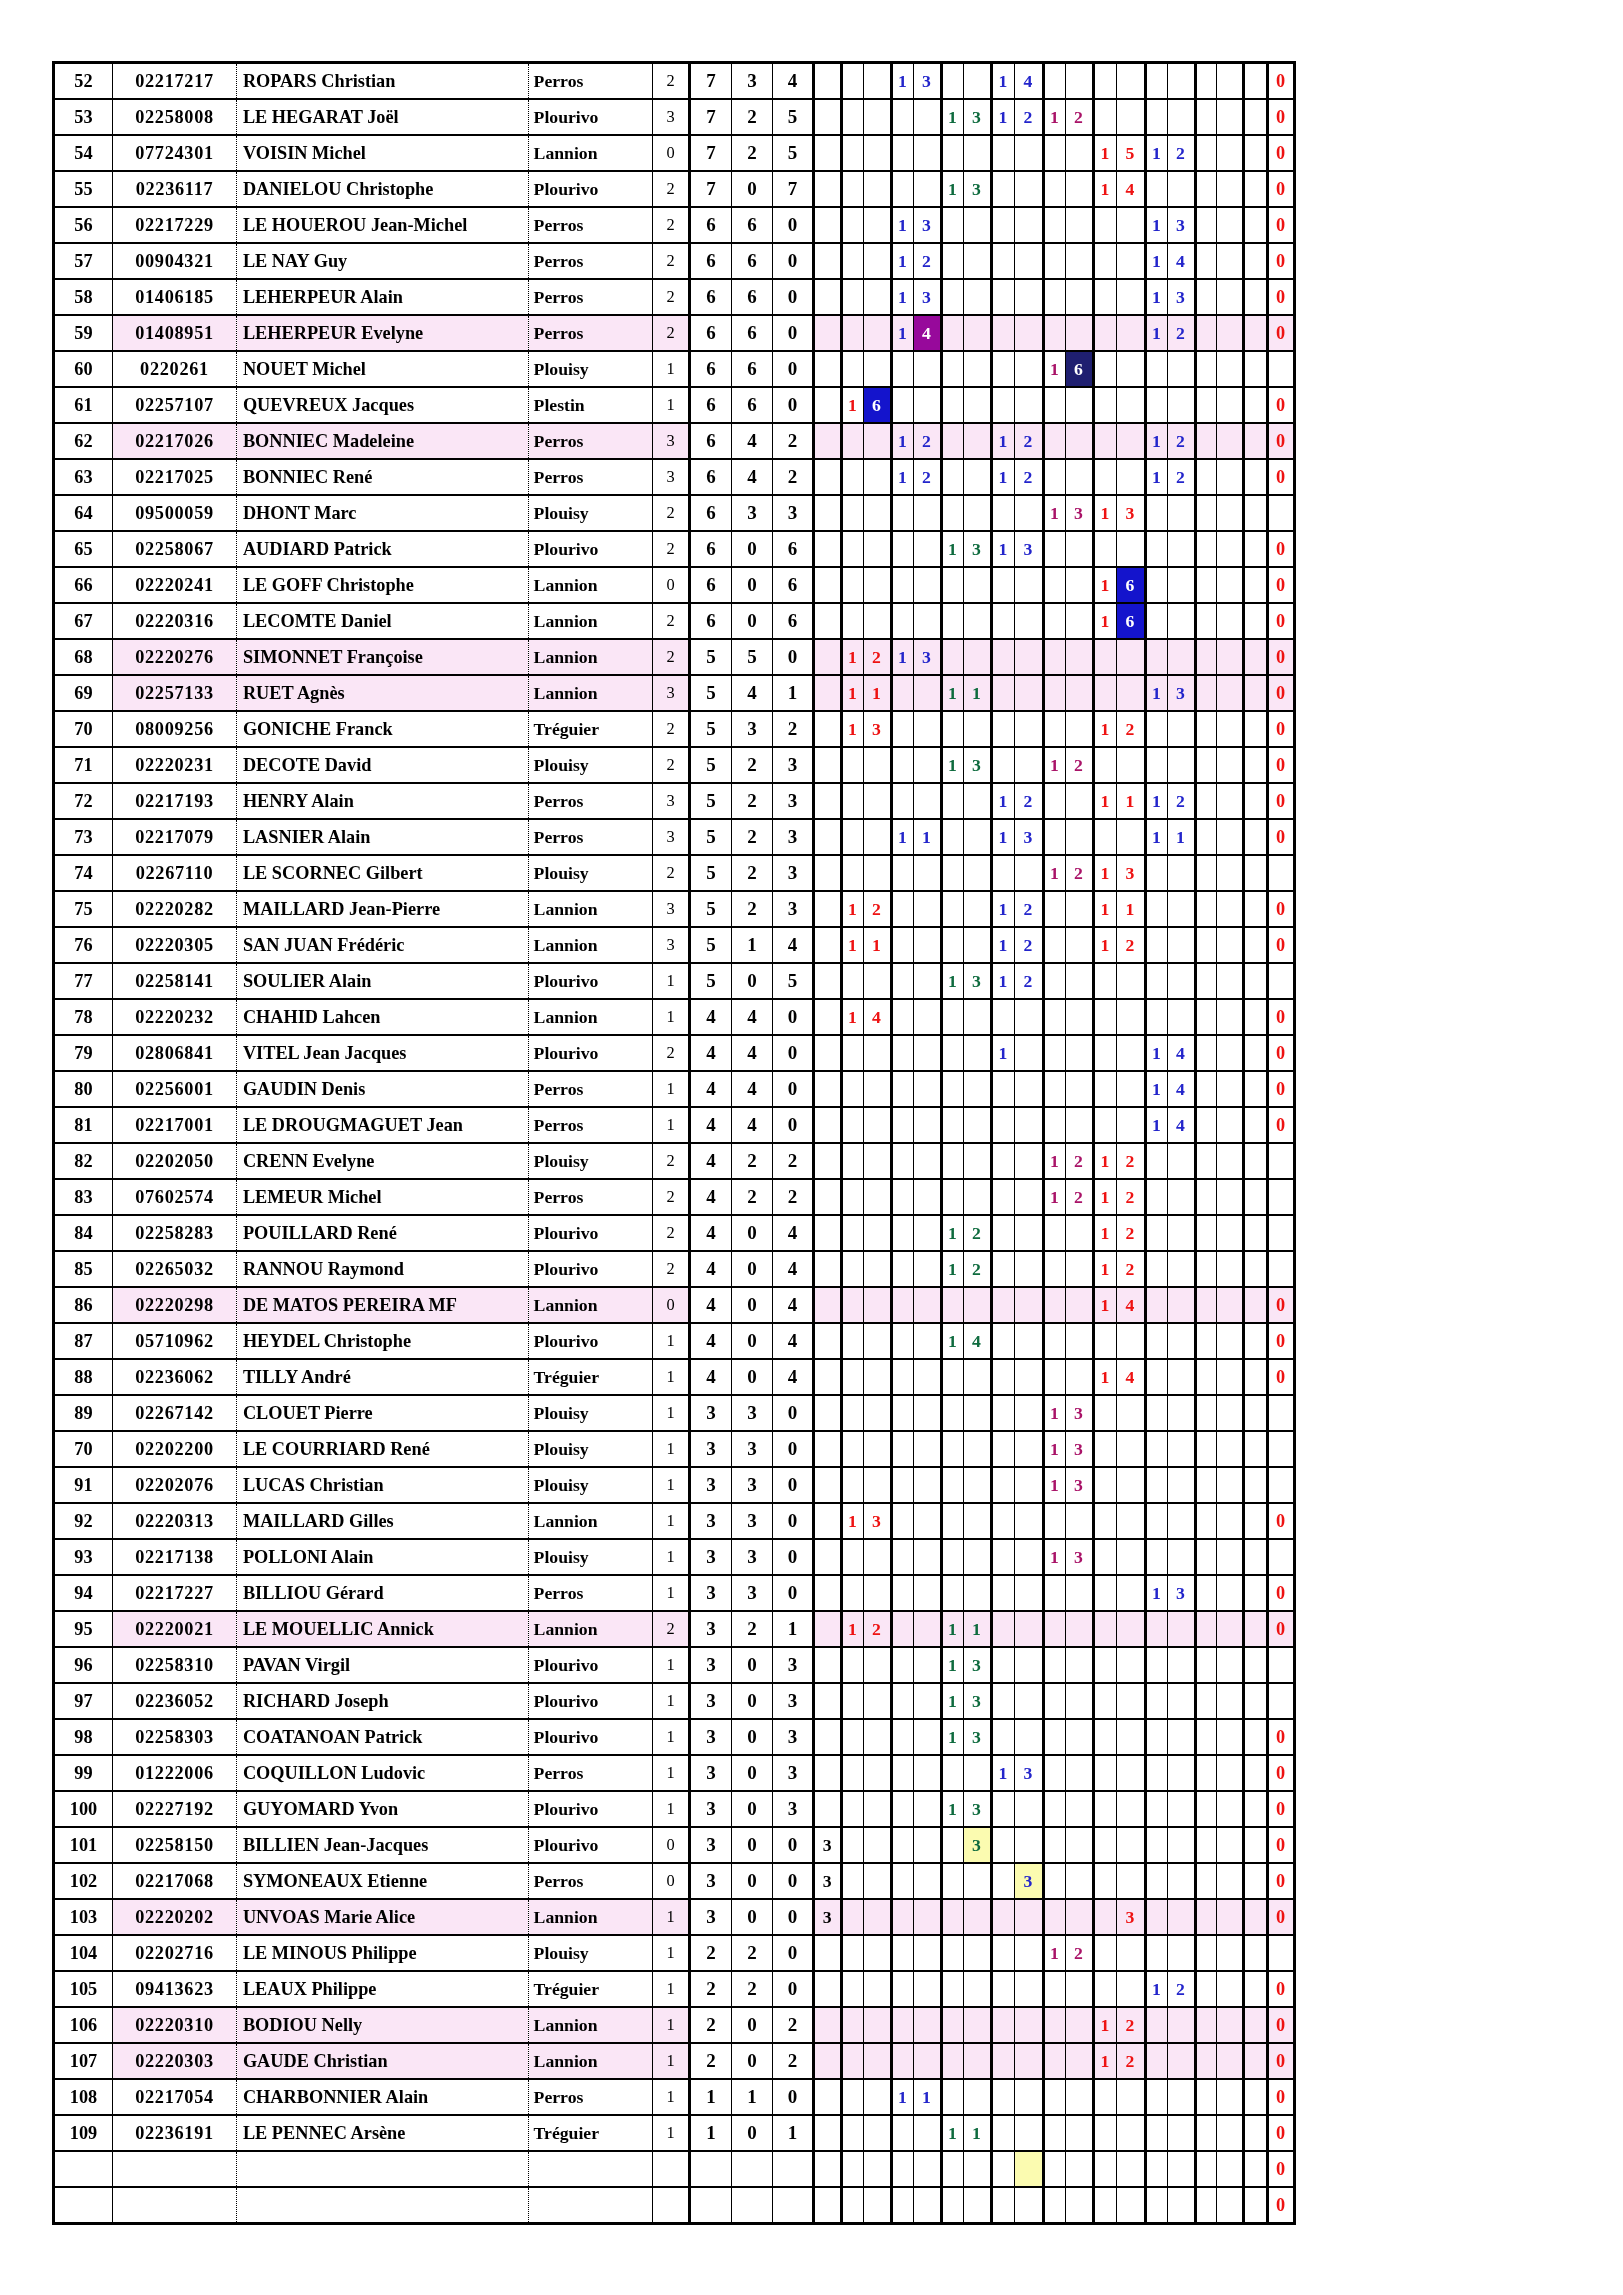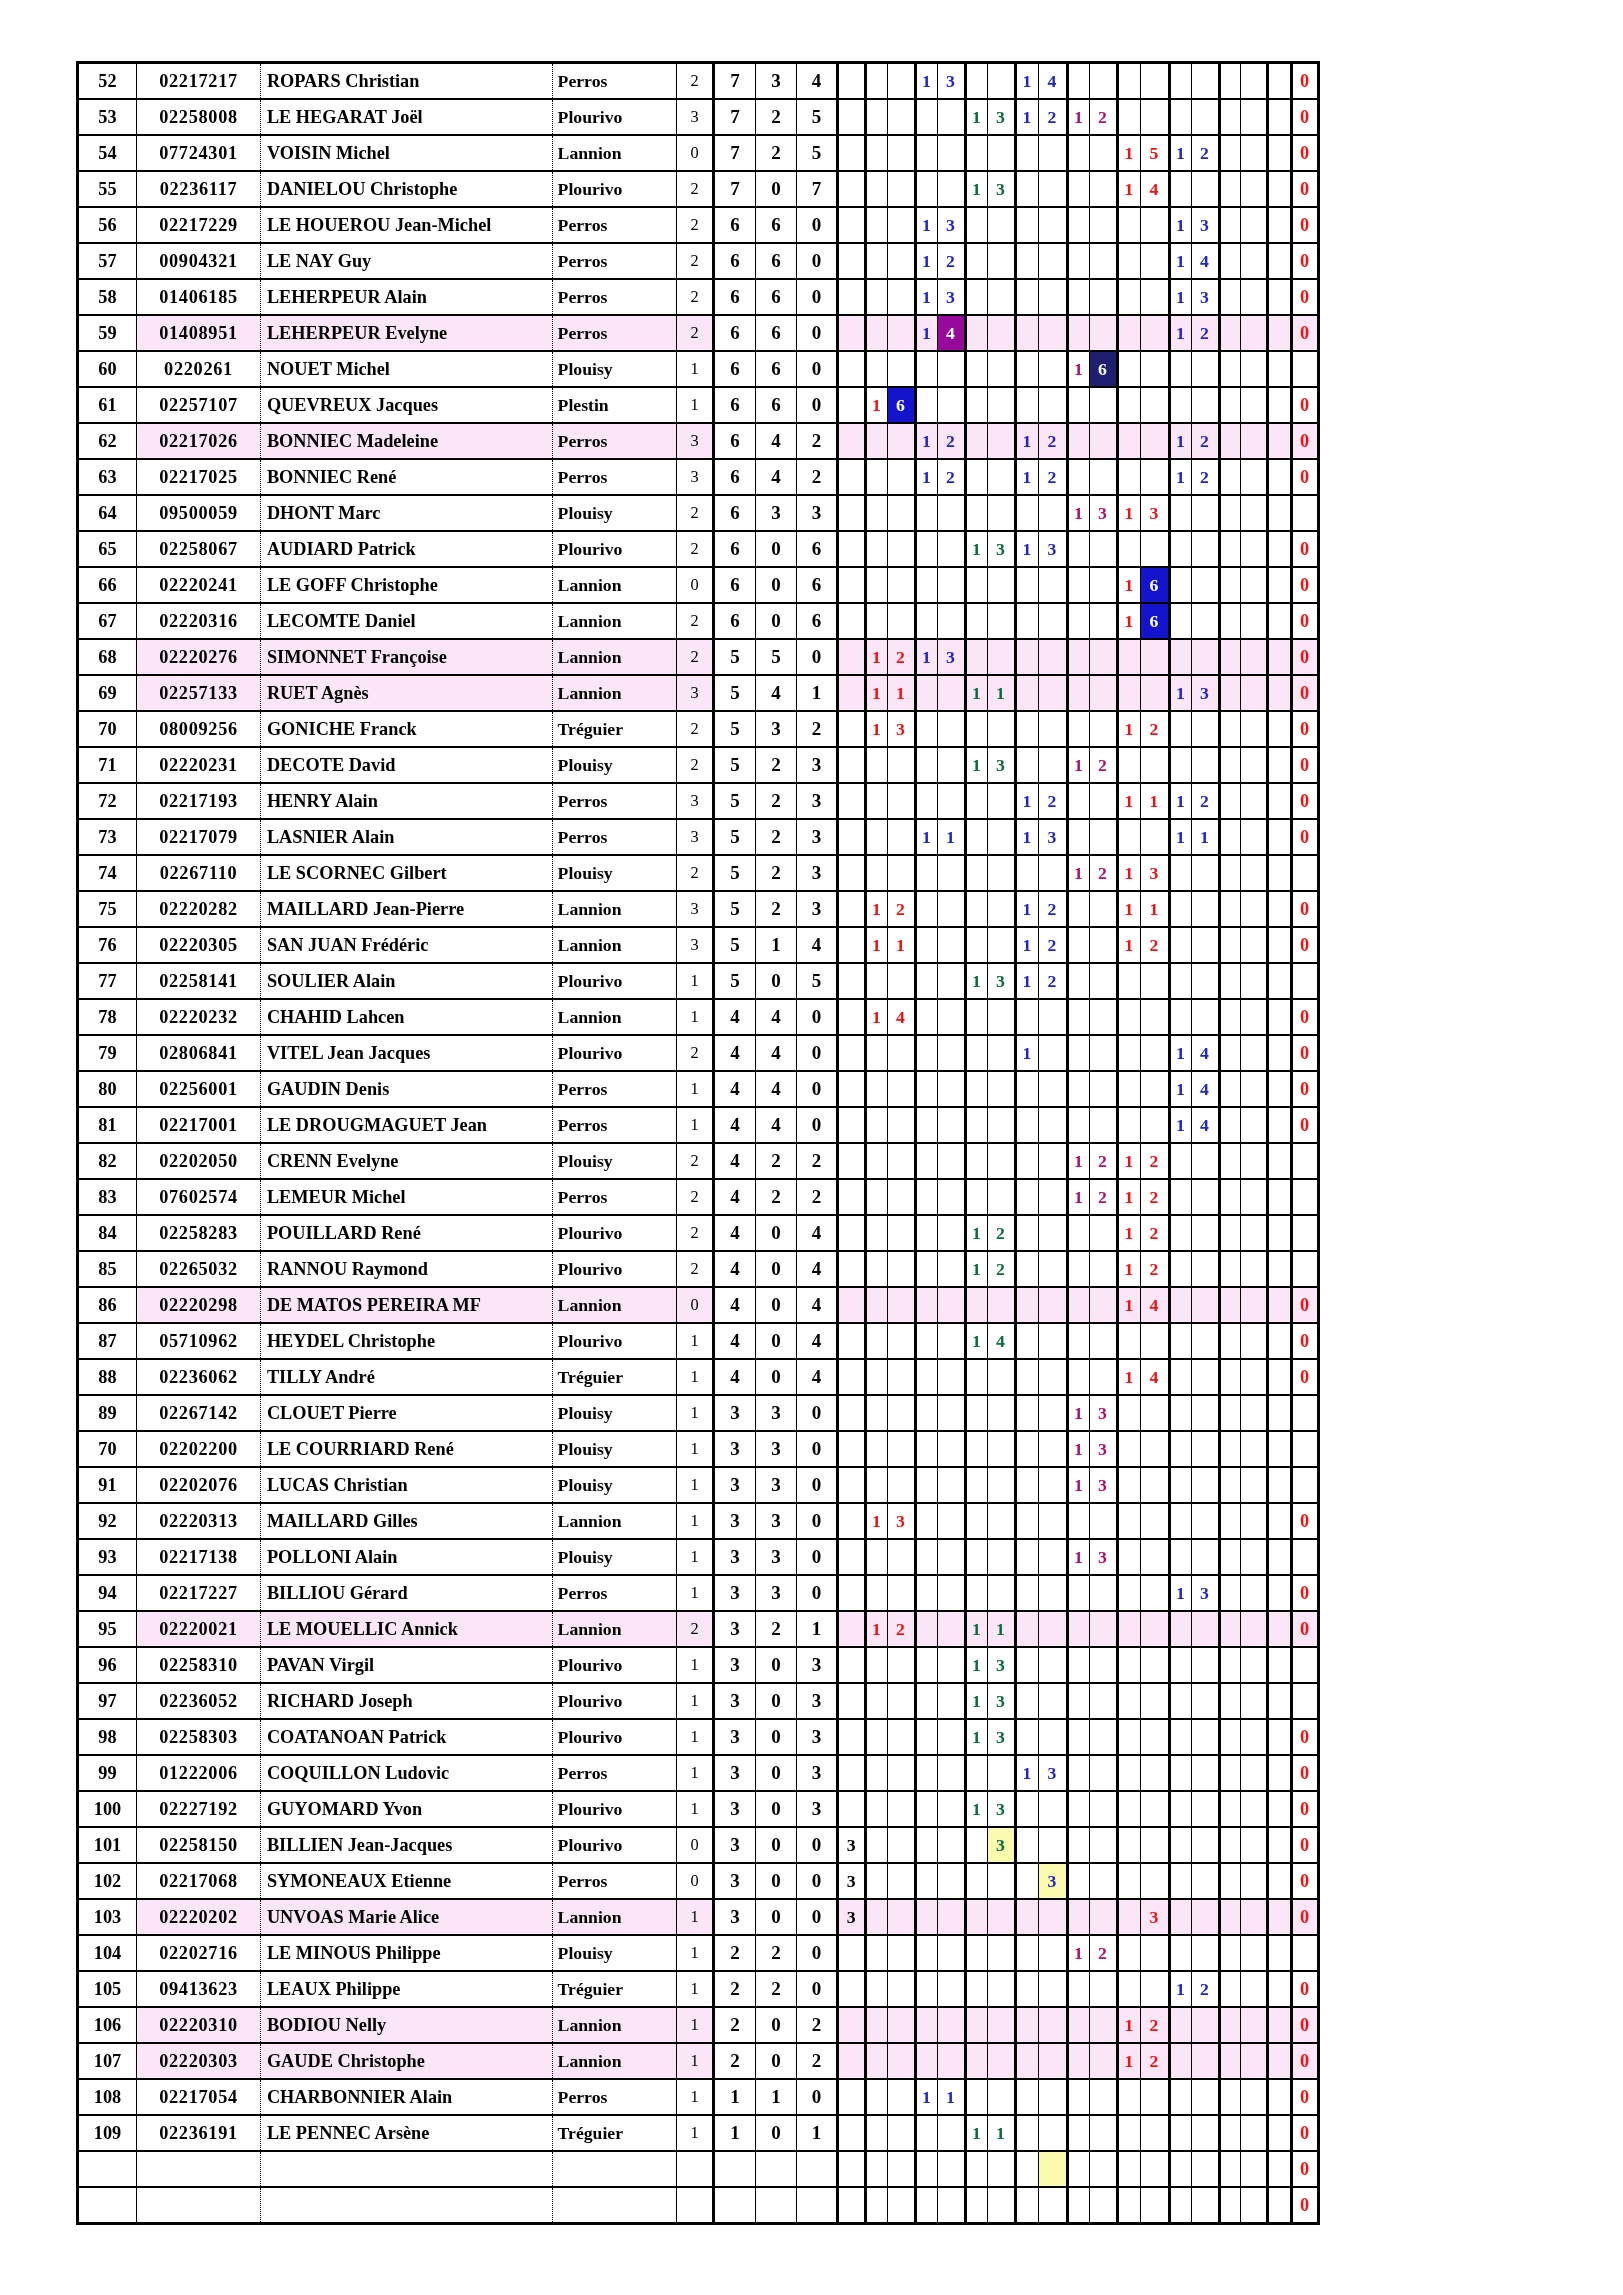--- a/index.html
+++ b/index.html
@@ -1,17 +1,17 @@
 <!DOCTYPE html>
 <html style="font-size:10.5px"><head>
 <meta charset="utf-8">
 <style>
   html,body{margin:0;padding:0;background:#ffffff;}
   body{width:1623px;height:2295px;position:relative;font-family:"Liberation Serif","DejaVu Serif",serif;}
-  #sheet{position:absolute;left:52px;top:61px;margin-left:24px;}
+  #sheet{position:absolute;left:52px;top:61px;}
   table{border-collapse:collapse;table-layout:fixed;background:#fff;border:3.9px solid #000;}
   td{height:34px;padding:0;text-align:center;vertical-align:middle;overflow:hidden;white-space:nowrap;
      border-top:2px solid #000;font-weight:bold;font-size:19px;color:#000;}
   tr:first-child td{border-top:none;}
   
   col.w-num{width:59px}col.w-lic{width:124px}col.w-name{width:292px}col.w-club{width:124px}
   col.w-cnt{width:37px}col.w-tot{width:42px}col.w-v{width:41px}col.w-d{width:41px}col.w-sep{width:27.5px}
   col.w-pa{width:22px}col.w-pb{width:28px}col.w-p4a{width:23px}col.w-p4b{width:29px}
   col.w-p6a{width:23px}col.w-p6b{width:29px}col.w-p8a{width:21.6px}col.w-p8b{width:27px}
   col.w-nar{width:23.6px}col.w-z{width:27px}
@@ -1656,21 +1656,21 @@
           <td class="pa pink"></td>
           <td class="pb pink"></td>
           <td class="pa pink"></td>
           <td class="pb pink"></td>
           <td class="nar pink"></td>
           <td class="z pink" style="color: rgb(238, 18, 18);">0</td>
         </tr>
         <tr>
           <td class="num">107</td>
           <td class="lic pink">02220303</td>
-          <td class="name pink">GAUDE Christophe</td>
+          <td class="name pink">GAUDE Christian</td>
           <td class="club pink">Lannion</td>
           <td class="cnt pink">1</td>
           <td class="tot">2</td>
           <td class="vd">0</td>
           <td class="vd">2</td>
           <td class="sep pink"></td>
           <td class="pa pink"></td>
           <td class="pb pink"></td>
           <td class="pa pink"></td>
           <td class="pb pink"></td>

